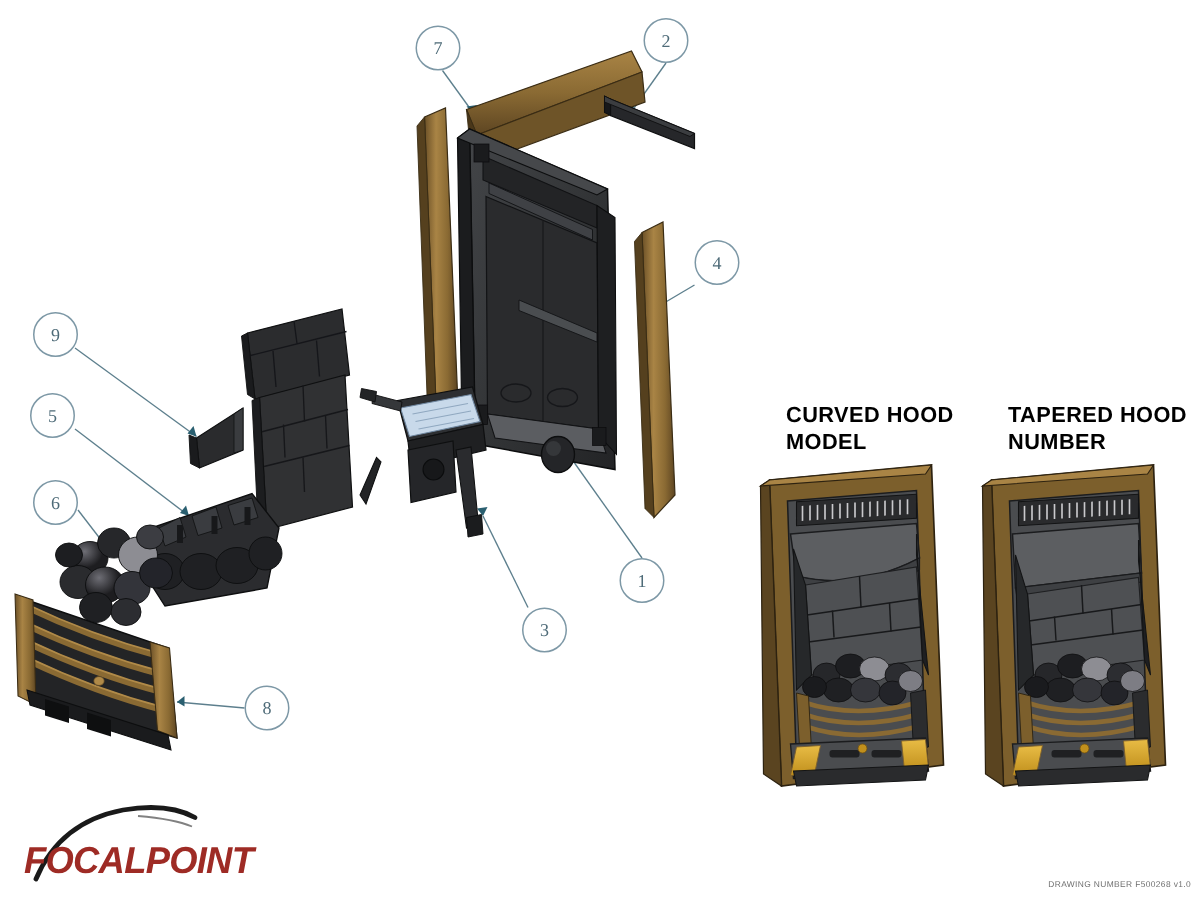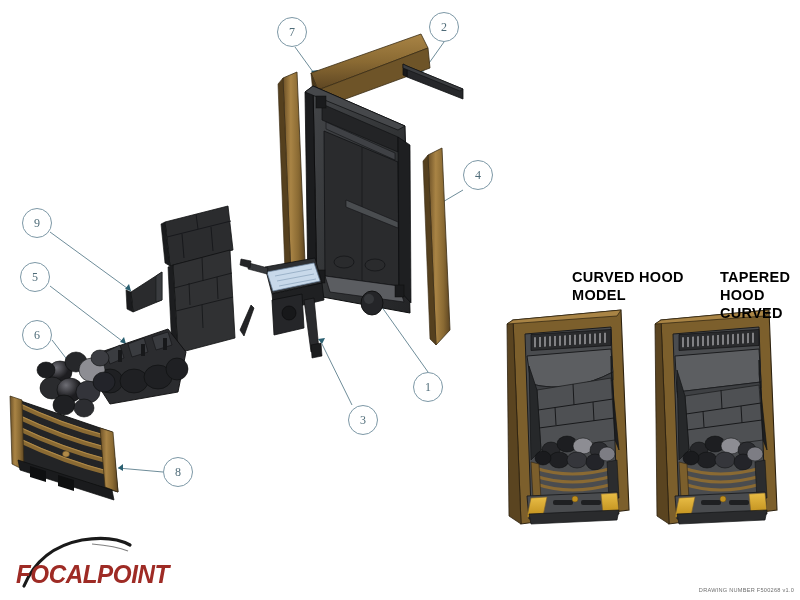--- a/index.html
+++ b/index.html
@@ -31,21 +31,20 @@
   
   .model-label{
     position:absolute;
     font-family:"Liberation Sans", sans-serif;
     font-weight:bold;
     font-size:14.5px;
     color:#000;
     line-height:1.25;
     letter-spacing:.3px;
     white-space:pre-line;
-    margin-left:48px;
   }
 
   
   #drawing-number{
     position:absolute;
     right:6px;bottom:7px;
     font-size:5.6px;
     color:#6f6f6f;
     letter-spacing:.25px;
     font-family:"Liberation Sans", sans-serif;
@@ -460,19 +459,19 @@
 <div class="balloon" style="left:22px;top:320px;">
     <span>6</span>
   </div>
 <div class="balloon" style="left:163px;top:457px;">
     <span>8</span>
   </div>
 
 <div class="model-label" style="left:524px;top:268px;">CURVED HOOD
 MODEL</div>
 <div class="model-label" style="left:672px;top:268px;">TAPERED HOOD
-CURVED</div>
+NUMBER</div>
 
 <div id="drawing-number">DRAWING NUMBER F500268 v1.0</div>
 
 <div id="logo">
   <div id="logo-text">FOCALPOINT</div>
 </div>
 
 </body></html>

